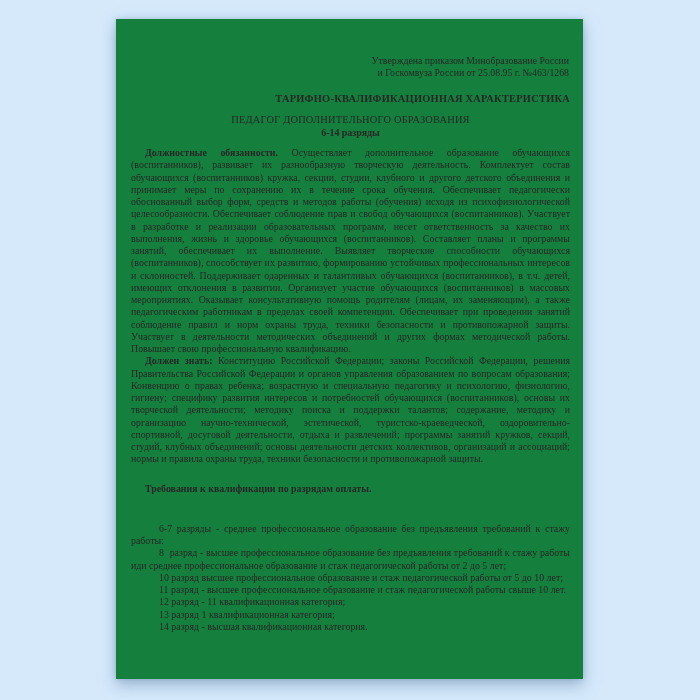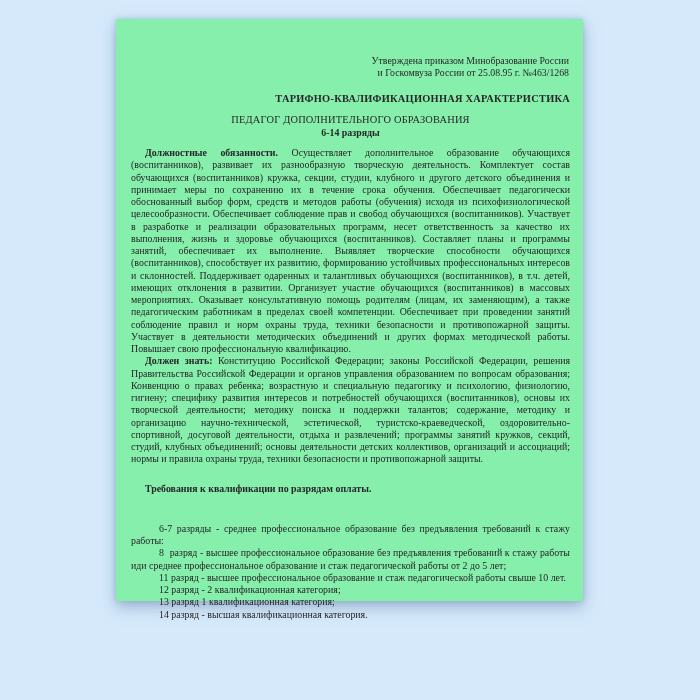--- a/index.html
+++ b/index.html
@@ -13,22 +13,22 @@
     font-family: "Liberation Serif", serif;
     color: #262626;
     overflow: hidden;
     position: relative;
   }
   .paper {
     position: absolute;
     left: 116px;
     top: 19px;
     width: 467px;
-    height: 582px;
-    background: #86efac;
+    height: 660px;
+    background: #15803d;
     box-sizing: border-box;
     padding: 36px 13px 0 15px;
     box-shadow: 0 6px 14px rgba(115,145,178,0.60), 0 0 5px rgba(115,145,178,0.38);
   }
   .approval {
     text-align: right;
     font-size: 9.8px;
     line-height: 12px;
     padding-right: 1px;
   }
@@ -108,19 +108,20 @@
 
   <p class="par first"><b>Должностные обязанности.</b> <span>Осуществляет дополнительное образование обучающихся (воспитанников), развивает их разнообразную творческую деятельность. Комплектует состав обучающихся (воспитанников) кружка, секции, студии, клубного и другого детского объединения и принимает меры по сохранению их в течение срока обучения. Обеспечивает педагогически обоснованный выбор форм, средств и методов работы (обучения) исходя из психофизиологической целесообразности. Обеспечивает соблюдение прав и свобод обучающихся (воспитанников). Участвует в разработке и реализации образовательных программ, несет ответственность за качество их выполнения, жизнь и здоровье обучающихся (воспитанников). Составляет планы и программы занятий, обеспечивает их выполнение. Выявляет творческие способности обучающихся (воспитанников), способствует их развитию, формированию устойчивых профессиональных интересов и склонностей. Поддерживает одаренных и талантливых обучающихся (воспитанников), в т.ч. детей, имеющих отклонения в развитии. Организует участие обучающихся (воспитанников) в массовых мероприятиях. Оказывает консультативную помощь родителям (лицам, их заменяющим), а также педагогическим работникам в пределах своей компетенции. Обеспечивает при проведении занятий соблюдение правил и норм охраны труда, техники безопасности и противопожарной защиты. Участвует в деятельности методических объединений и других формах методической работы. Повышает свою профессиональную квалификацию.</span></p>
 
   <p class="par"><b>Должен знать:</b> <span>Конституцию Российской Федерации; законы Российской Федерации, решения Правительства Российской Федерации и органов управления образованием по вопросам образования; Конвенцию о правах ребенка; возрастную и специальную педагогику и психологию, физиологию, гигиену; специфику развития интересов и потребностей обучающихся (воспитанников), основы их творческой деятельности; методику поиска и поддержки талантов; содержание, методику и организацию научно-технической, эстетической, туристско-краеведческой, оздоровительно-спортивной, досуговой деятельности, отдыха и развлечений; программы занятий кружков, секций, студий, клубных объединений; основы деятельности детских коллективов, организаций и ассоциаций; нормы и правила охраны труда, техники безопасности и противопожарной защиты.</span></p>
 
   <p class="req-heading">Требования к квалификации по разрядам оплаты.</p>
 
   <div class="req-list">
     <p class="req-item"><span class="req-num">6-7</span> <span>разряды - среднее профессиональное образование без предъявления требований к стажу работы:</span></p>
     <p class="req-item"><span class="req-num">8</span> <span>разряд - высшее профессиональное образование без предъявления требований к стажу работы иди среднее профессиональное образование и стаж педагогической работы от 2 до 5 лет;</span></p>
+    <p class="req-item"><span class="req-num">10</span> <span>разряд высшее профессиональное образование и стаж педагогической работы от 5 до 10 лет;</span></p>
     <p class="req-item"><span class="req-num">11</span> <span>разряд - высшее профессиональное образование и стаж педагогической работы свыше 10 лет.</span></p>
-    <p class="req-item"><span class="req-num">12</span> <span>разряд - 2 квалификационная категория;</span></p>
+    <p class="req-item"><span class="req-num">12</span> <span>разряд - 11 квалификационная категория;</span></p>
     <p class="req-item"><span class="req-num">13</span> <span>разряд 1 квалификационная категория;</span></p>
     <p class="req-item"><span class="req-num">14</span> <span>разряд - высшая квалификационная категория.</span></p>
   </div>
 
 </div>
 
 </body></html>

